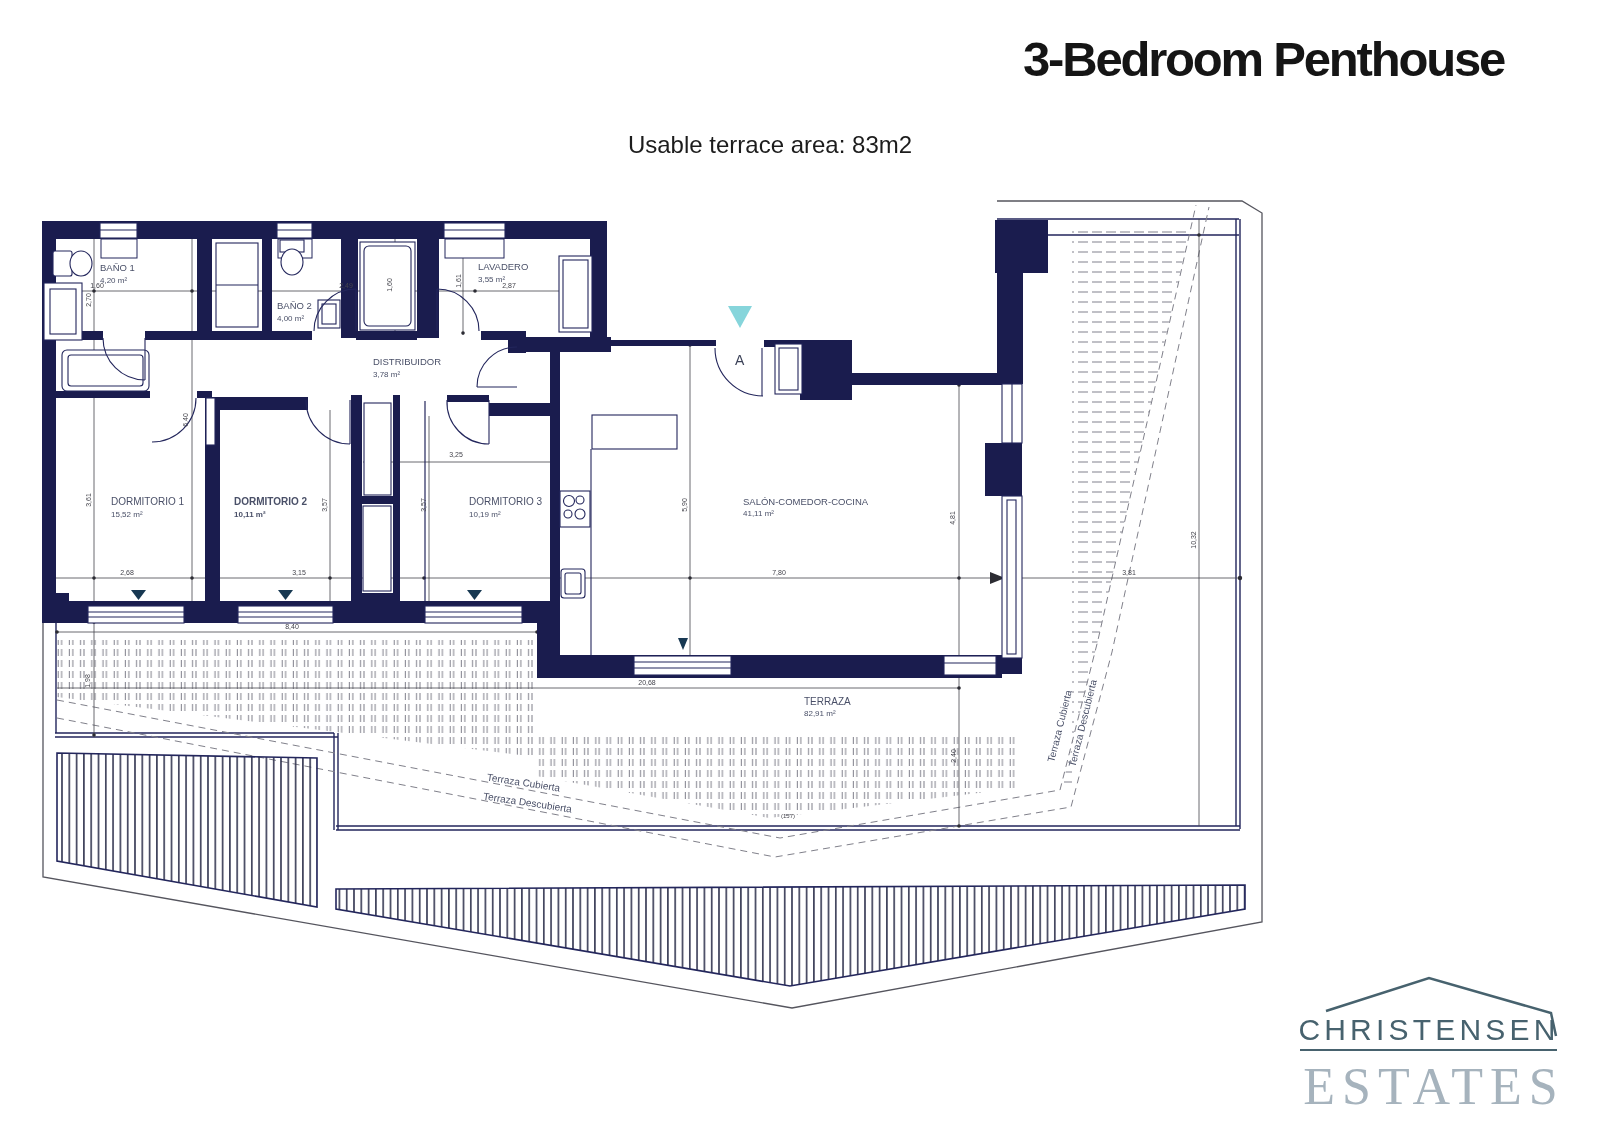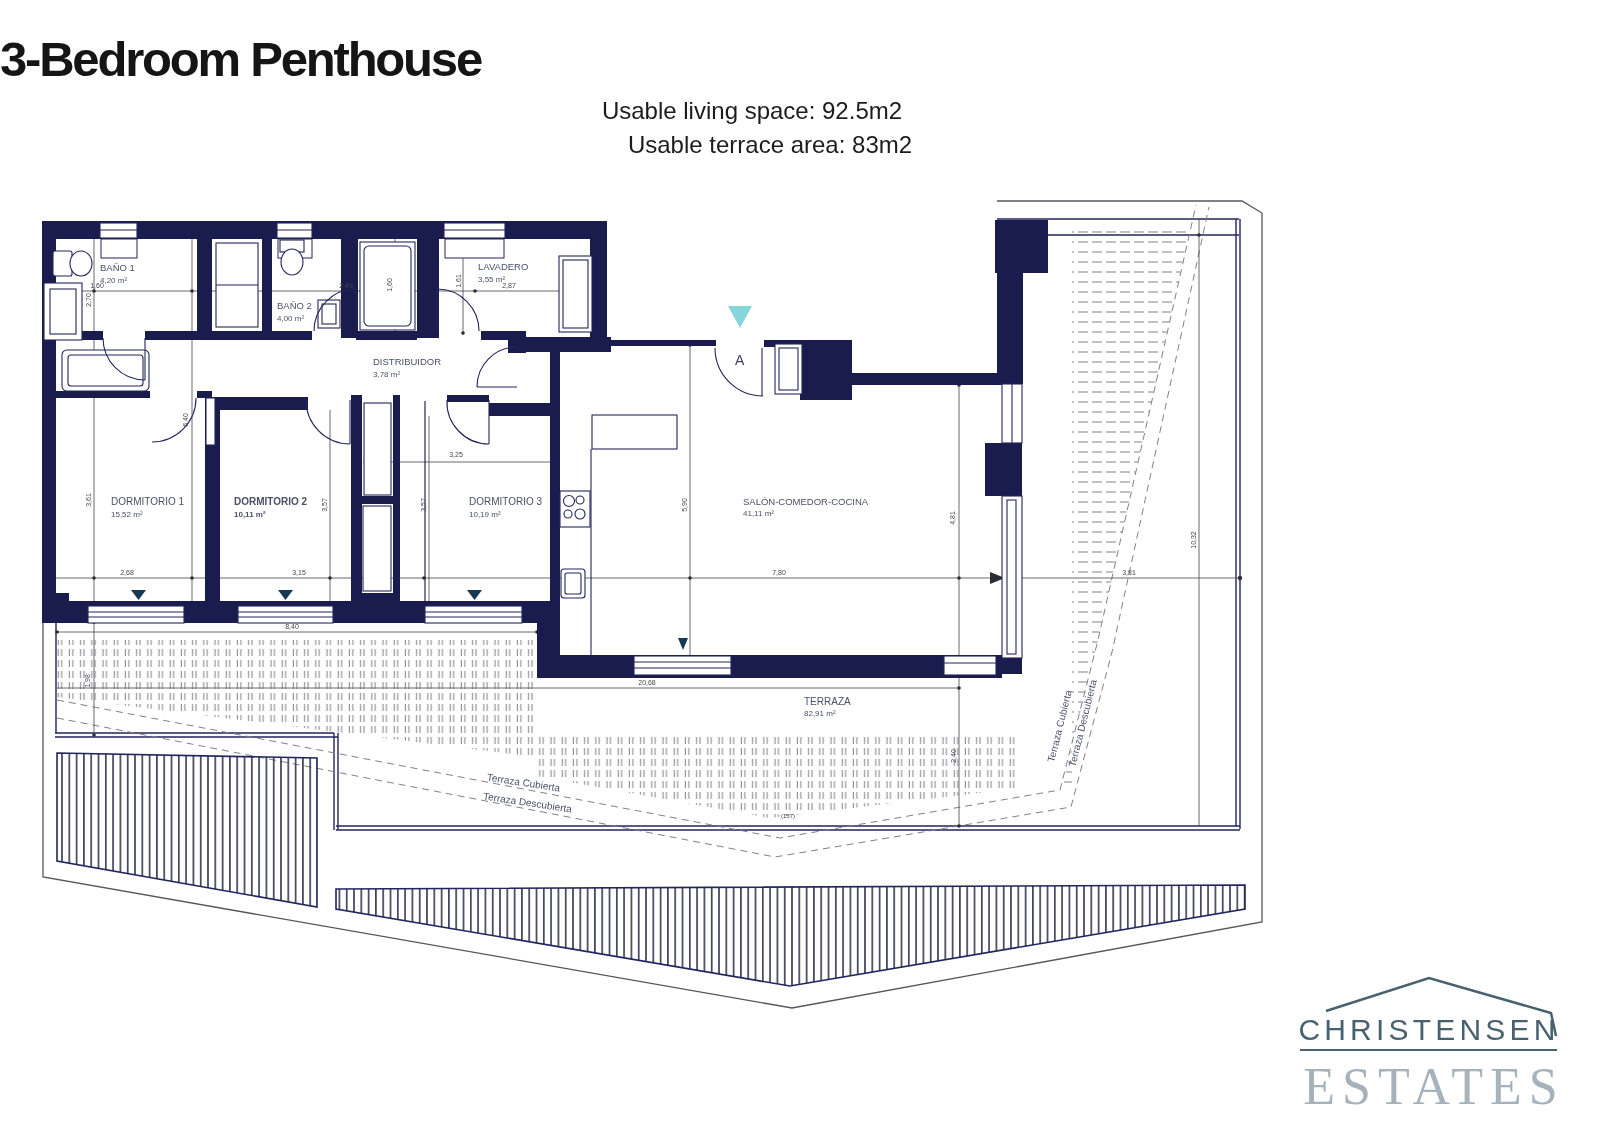--- a/index.html
+++ b/index.html
@@ -1,29 +1,28 @@
 <!DOCTYPE html>
 <html><head>
 <meta charset="utf-8">
 <style>
   html,body{margin:0;padding:0;background:#ffffff;}
   .page{position:relative;width:1600px;height:1131px;background:#fff;overflow:hidden;
         font-family:"Liberation Sans", sans-serif;}
   svg{position:absolute;left:0;top:0;}
-  .title{position:absolute;left:0;top:31px;width:1504px;text-align:left;
+  .title{position:absolute;left:0;top:31px;width:1504px;text-align:right;
          font-size:49px;font-weight:bold;color:#151515;letter-spacing:-2.2px;}
   .sub{position:absolute;left:0;width:1504px;text-align:center;font-size:24px;color:#1c1c1c;}
 </style>
 </head>
 <body>
 <div class="page">
 
 <div class="title">3-Bedroom Penthouse</div>
 
-<div class="sub" style="top:97px;">Usable living space: 92.5m2</div>
 
 <div class="sub" style="top:131px;padding-left:18px;">Usable terrace area: 83m2</div>
 <svg width="1600" height="1131" viewBox="0 0 1600 1131">
 <defs>
 <pattern id="hv" width="11.2" height="11" patternUnits="userSpaceOnUse">
   <path d="M2.2,0 V7 M5.6,0 V7" stroke="#888892" stroke-width="1.05" fill="none"></path>
 </pattern>
 <pattern id="hh" width="14" height="10" patternUnits="userSpaceOnUse">
   <path d="M0,2 H10" stroke="#9595a0" stroke-width="1.2" fill="none"></path>
 </pattern>

